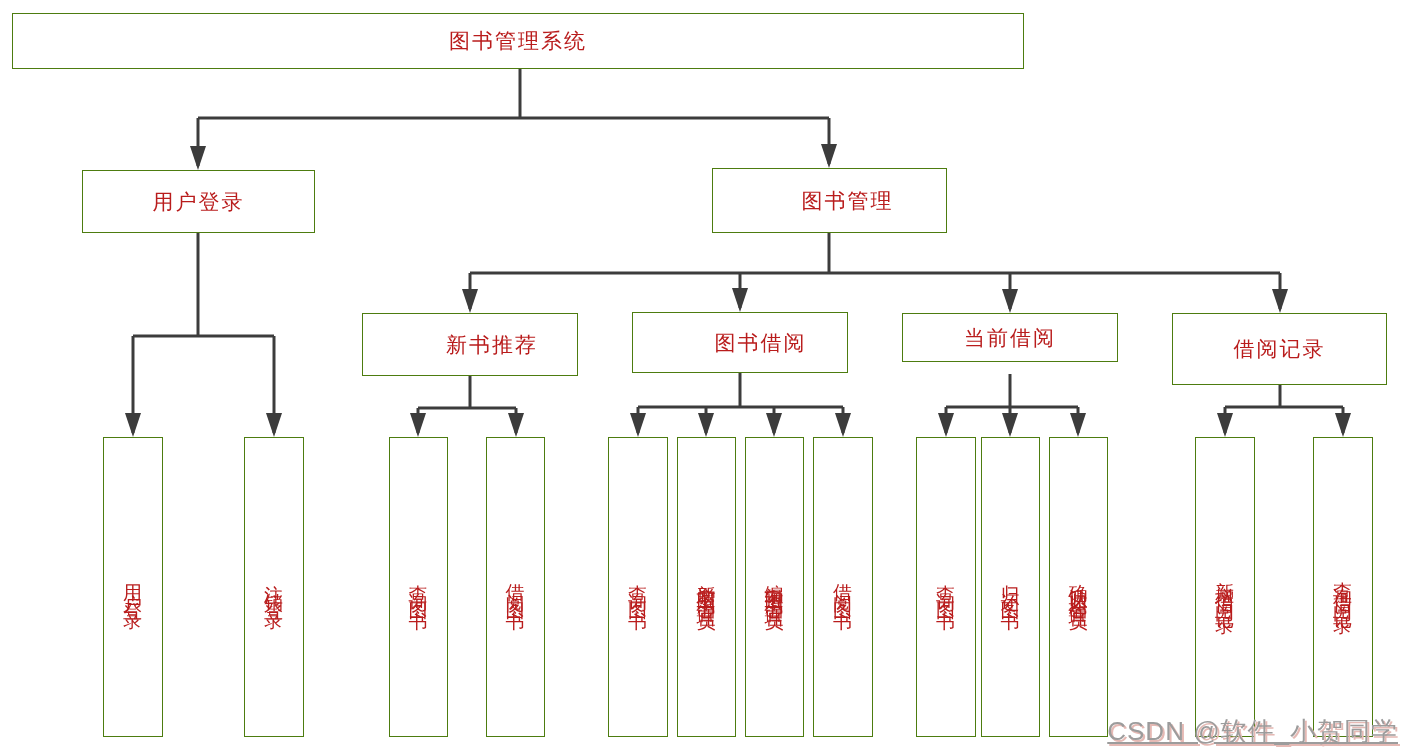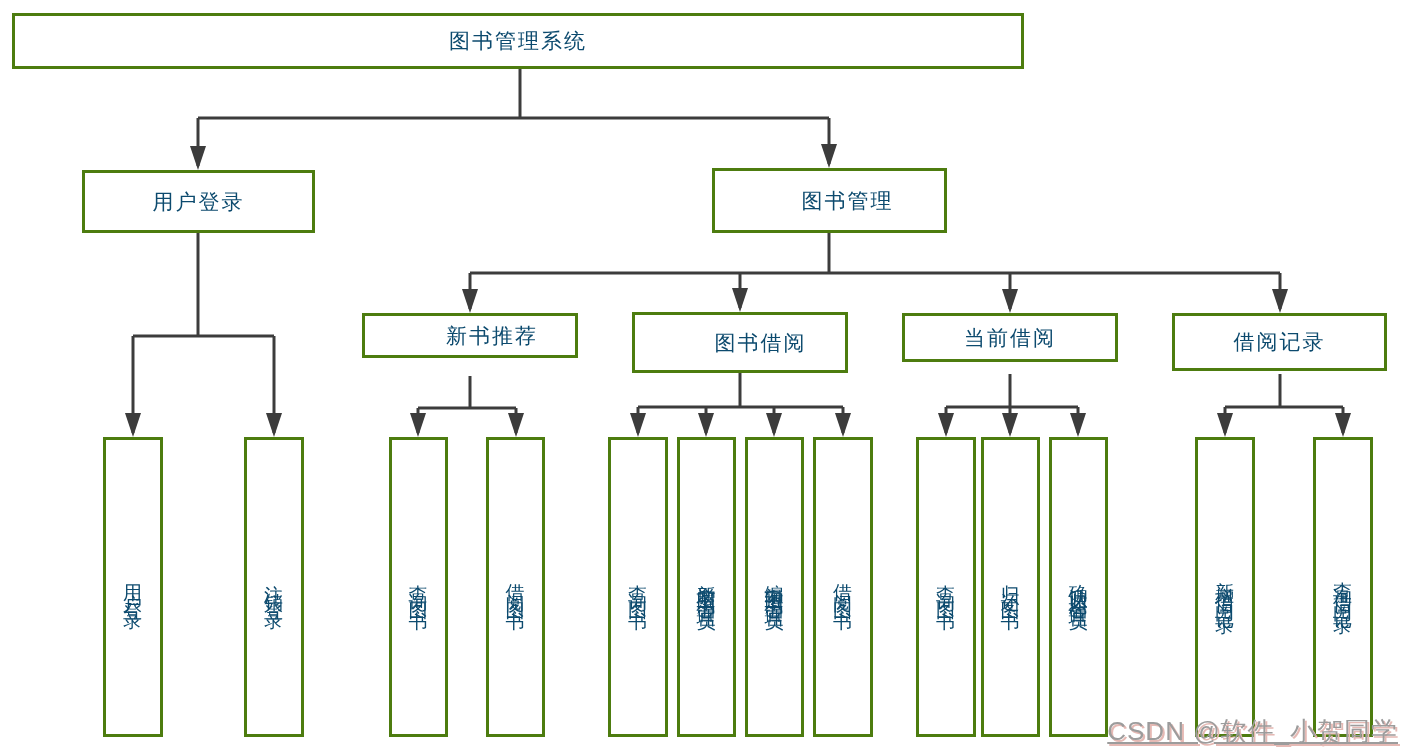--- a/index.html
+++ b/index.html
@@ -18,26 +18,26 @@
   #connector-layer {
     position: absolute;
     left: 0;
     top: 0;
     width: 1405px;
     height: 747px;
   }
   .node {
     position: absolute;
     box-sizing: border-box;
-    border: 3px solid #4d7c0f;
+    border: 1px solid #4d7c0f;
     background: #ffffff;
     display: flex;
     align-items: center;
     justify-content: center;
-    color: #0c4a6e;
+    color: #b91c1c;
   }
   .node-h {
     font-size: 21px;
     letter-spacing: 2px;
     white-space: nowrap;
   }
   .node-v {
     writing-mode: vertical-rl;
     text-orientation: mixed;
     font-size: 19px;
@@ -132,30 +132,30 @@
     <span>图书管理系统</span>
   </div>
 
   <div class="node node-h" style="left:82px; top:170px; width:233px; height:63px;">
     <span>用户登录</span>
   </div>
   <div class="node node-h" style="left:712px; top:168px; width:235px; height:65px;padding-left:36px;">
     <span>图书管理</span>
   </div>
 
-  <div class="node node-h" style="left:362px; top:313px; width:216px; height:45px;padding-left:44px;">
+  <div class="node node-h" style="left:362px; top:313px; width:216px; height:63px;padding-left:44px;">
     <span>新书推荐</span>
   </div>
   <div class="node node-h" style="left:632px; top:312px; width:216px; height:61px;padding-left:41px;">
     <span>图书借阅</span>
   </div>
   <div class="node node-h" style="left:902px; top:313px; width:216px; height:49px;">
     <span>当前借阅</span>
   </div>
-  <div class="node node-h" style="left:1172px; top:313px; width:215px; height:58px;">
+  <div class="node node-h" style="left:1172px; top:313px; width:215px; height:72px;">
     <span>借阅记录</span>
   </div>
 
   <div class="node node-v" style="left:103px; top:437px; width:60px; height:300px;">
     <span>用户登录</span>
   </div>
   <div class="node node-v" style="left:244px; top:437px; width:60px; height:300px;">
     <span>注销登录</span>
   </div>
   <div class="node node-v" style="left:389px; top:437px; width:59px; height:300px;">

